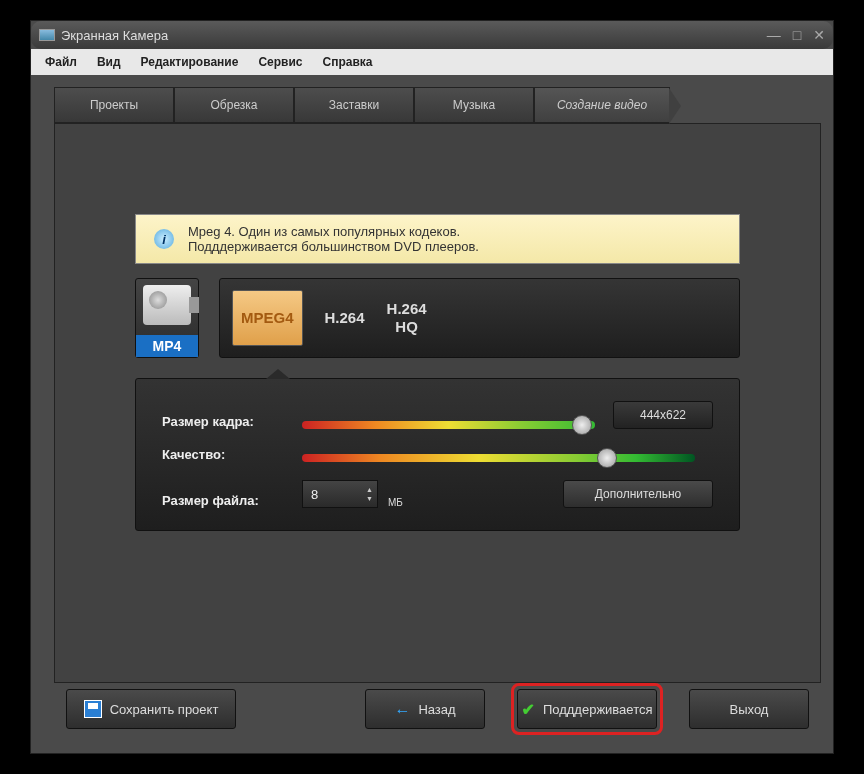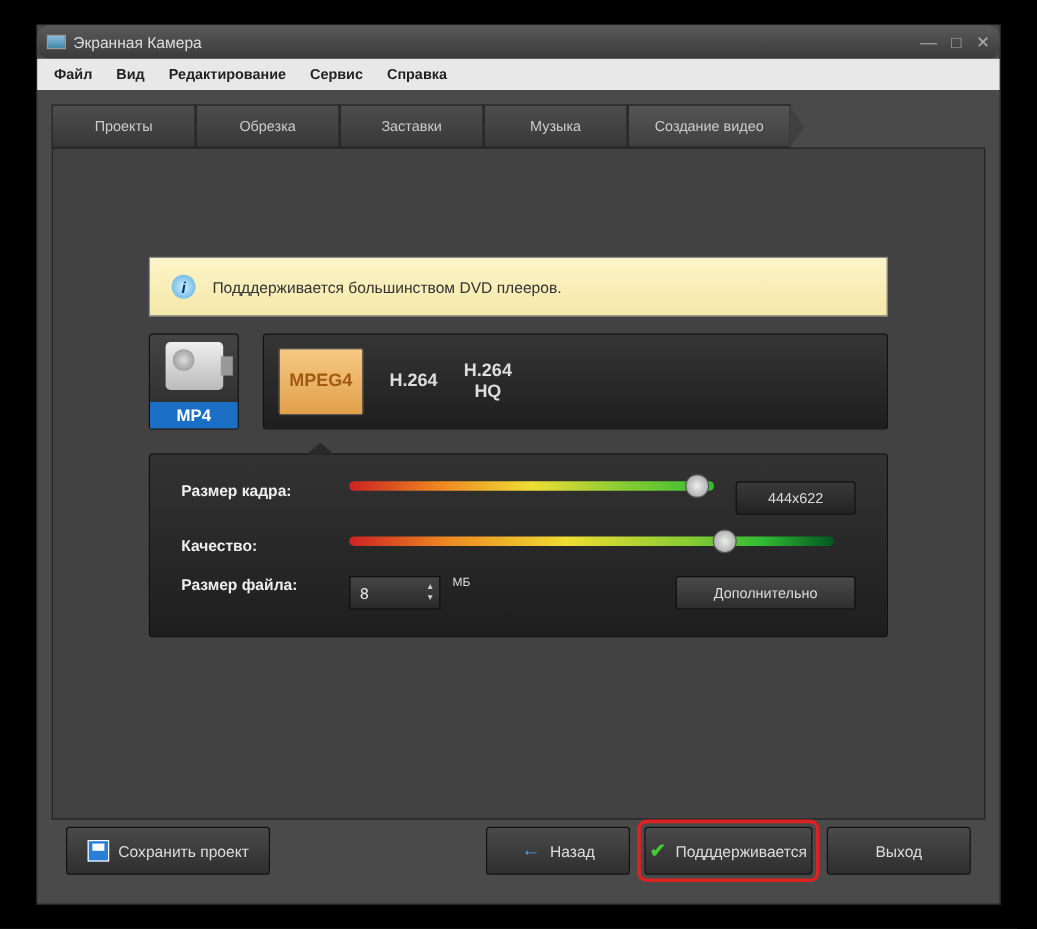--- a/index.html
+++ b/index.html
@@ -4,51 +4,51 @@
 <style>
 * { margin: 0; padding: 0; box-sizing: border-box; font-family: Arial, sans-serif; }
 body { background: #000; width: 864px; height: 774px; overflow: hidden; }
 .window { position: absolute; left: 30px; top: 20px; width: 804px; height: 734px; background: #4a4a4a; border: 1px solid #222; }
 .titlebar { height: 28px; background: linear-gradient(#5a5a5a, #3a3a3a); display: flex; align-items: center; padding: 0 8px; color: #ddd; font-size: 13px; border-radius: 10px; }
 .titlebar-icon { width: 16px; height: 12px; background: linear-gradient(#8bd, #48a); margin-right: 6px; border: 1px solid #999; }
 .window-controls { margin-left: auto; display: flex; gap: 12px; color: #aaa; font-size: 14px; }
 .window-controls span { cursor: pointer; }
 .menubar { height: 26px; background: #e8e8e8; display: flex; align-items: center; padding: 0 6px; font-size: 12px; gap: 4px; }
 .menubar span { padding: 4px 8px; cursor: pointer; color: #222; font-weight: bold; }
-.content { padding: 12px; }
+.content { padding: 12px; margin-left: 11px; }
 .tabs { display: flex; height: 36px; }
 .tab { width: 120px; background: linear-gradient(#4d4d4d, #383838); color: #ccc; font-size: 12px; display: flex; align-items: center; justify-content: center; border: 1px solid #222; cursor: pointer; position: relative; }
-.tab.active { background: linear-gradient(#555, #404040); width: 136px; }
+.tab.active { background: linear-gradient(#555, #404040); width: 136px; font-style: italic; }
 .tab.active::after { content: ''; position: absolute; right: -12px; top: 0; border-left: 12px solid #404040; border-top: 18px solid transparent; border-bottom: 18px solid transparent; }
 .panel { background: #424242; border: 1px solid #222; height: 560px; padding: 90px 80px 30px; }
 .info-banner { background: linear-gradient(#fdf4c9, #f4e8a8); height: 50px; display: flex; align-items: center; padding: 0 18px; color: #333; font-size: 13px; border: 1px solid #888; }
 .info-icon { width: 20px; height: 20px; border-radius: 50%; background: radial-gradient(#cef, #5ad); display: flex; align-items: center; justify-content: center; color: #036; font-weight: bold; font-style: italic; font-size: 13px; margin-right: 14px; }
 .format-row { display: flex; gap: 20px; margin-top: 14px; }
-.format-icon { width: 75px; height: 80px; background: linear-gradient(#444, #2a2a2a); border: 1px solid #111; border-radius: 3px; display: flex; flex-direction: column; align-items: center; justify-content: space-between; padding: 6px 0 0; }
+.format-icon { width: 64px; height: 80px; background: linear-gradient(#444, #2a2a2a); border: 1px solid #111; border-radius: 3px; display: flex; flex-direction: column; align-items: center; justify-content: space-between; padding: 6px 0 0; }
 .camcorder { width: 48px; height: 40px; background: linear-gradient(#eee, #bbb); border-radius: 4px; position: relative; }
 .camcorder::before { content: ''; position: absolute; left: 6px; top: 6px; width: 18px; height: 18px; border-radius: 50%; background: radial-gradient(#ddd, #888); }
 .camcorder::after { content: ''; position: absolute; right: -8px; top: 12px; width: 10px; height: 16px; background: #999; }
 .format-label { width: 100%; background: #1a6fc4; color: #fff; font-weight: bold; font-size: 14px; text-align: center; padding: 3px 0; }
 .codec-bar { flex: 1; background: linear-gradient(#353535, #1e1e1e); border: 1px solid #111; border-radius: 3px; display: flex; align-items: center; padding: 8px 12px; gap: 22px; height: 80px; }
 .codec { color: #ddd; font-weight: bold; font-size: 15px; cursor: pointer; text-align: center; line-height: 1.2; }
 .codec.active { background: linear-gradient(#f5c985, #e0a04a); color: #a35a10; padding: 18px 8px; border-radius: 2px; border: 1px solid #555; text-align: center; }
 .settings-box { background: linear-gradient(#333, #1e1e1e); border: 1px solid #111; border-radius: 3px; margin-top: 20px; padding: 22px 26px; position: relative; }
 .settings-box::before { content: ''; position: absolute; top: -10px; left: 130px; border-left: 12px solid transparent; border-right: 12px solid transparent; border-bottom: 10px solid #2a2a2a; }
-.setting-row { display: flex; align-items: flex-start; margin-bottom: 18px; }
+.setting-row { display: flex; align-items: flex-end; margin-bottom: 18px; }
 .setting-label { width: 140px; color: #eee; font-size: 13px; font-weight: bold; }
 .slider { flex: 1; height: 8px; border-radius: 4px; position: relative; margin-right: 18px; }
 .slider.s1 { background: linear-gradient(90deg, #c22 0%, #e82 25%, #ed3 50%, #8c3 75%, #3b3 100%); }
 .slider.s2 { background: linear-gradient(90deg, #c22 0%, #e82 20%, #ed3 45%, #8c3 70%, #3b3 85%, #052 100%); }
 .thumb { position: absolute; top: -6px; width: 20px; height: 20px; border-radius: 50%; background: radial-gradient(#eee, #999); border: 1px solid #555; }
 .value-badge { width: 100px; height: 28px; background: linear-gradient(#3a3a3a, #222); border: 1px solid #111; border-radius: 3px; color: #ddd; font-size: 12px; display: flex; align-items: center; justify-content: center; }
 .spinner { width: 76px; height: 28px; background: linear-gradient(#444, #2a2a2a); border: 1px solid #111; color: #eee; display: flex; align-items: center; padding: 0 8px; font-size: 13px; position: relative; }
 .spinner-arrows { position: absolute; right: 4px; display: flex; flex-direction: column; font-size: 7px; color: #ccc; gap: 2px; }
 .unit { color: #ddd; font-size: 10px; margin-left: 10px; }
 .btn-adv { margin-left: auto; width: 150px; height: 28px; background: linear-gradient(#4a4a4a, #2e2e2e); border: 1px solid #111; border-radius: 3px; color: #ddd; font-size: 12px; display: flex; align-items: center; justify-content: center; cursor: pointer; }
-.footer { display: flex; padding: 0 12px; gap: 6px; align-items: center; }
+.footer { display: flex; padding: 0 12px; gap: 26px; align-items: center; }
 .fbtn { height: 40px; background: linear-gradient(#4a4a4a, #2e2e2e); border: 1px solid #111; border-radius: 3px; color: #ddd; font-size: 13px; display: flex; align-items: center; justify-content: center; cursor: pointer; gap: 8px; }
 .fbtn.save { width: 170px; }
 .fbtn.nav { width: 120px; }
 .highlight { border: 3px solid #d22; border-radius: 8px; padding: 3px; }
 .save-icon { width: 18px; height: 18px; background: #2a7fd4; border: 1px solid #fff; position: relative; }
 .save-icon::after { content: ''; position: absolute; left: 3px; top: 2px; width: 10px; height: 6px; background: #fff; }
 .arrow-back { color: #3af; font-size: 16px; font-weight: bold; }
 .check { color: #4c3; font-size: 16px; font-weight: bold; }
 .spacer { flex: 1; }
 </style>
@@ -77,20 +77,21 @@
       <div class="tab">Проекты</div>
       <div class="tab">Обрезка</div>
       <div class="tab">Заставки</div>
       <div class="tab">Музыка</div>
       <div class="tab active">Создание видео</div>
     </div>
     <div class="panel">
       <div class="info-banner">
         <div class="info-icon">i</div>
         <div>
+          <div>Mpeg 4. Один из самых популярных кодеков.</div>
           <div>Подддерживается большинством DVD плееров.</div>
         </div>
       </div>
       <div class="format-row">
         <div class="format-icon">
           <div class="camcorder"></div>
           <div class="format-label">MP4</div>
         </div>
         <div class="codec-bar">
           <div class="codec active">MPEG4</div>

